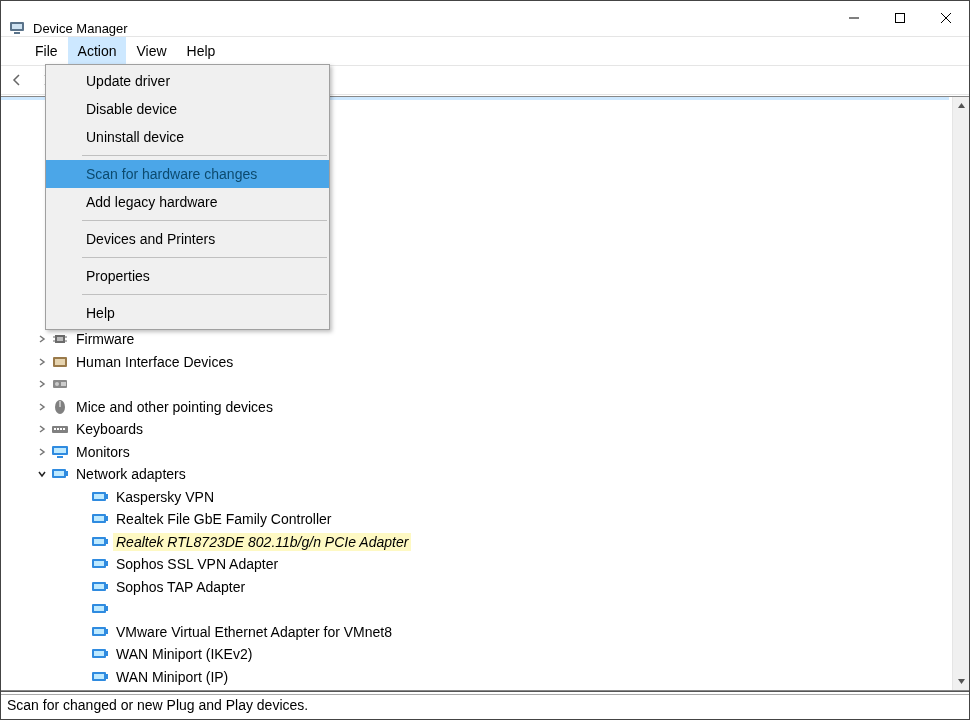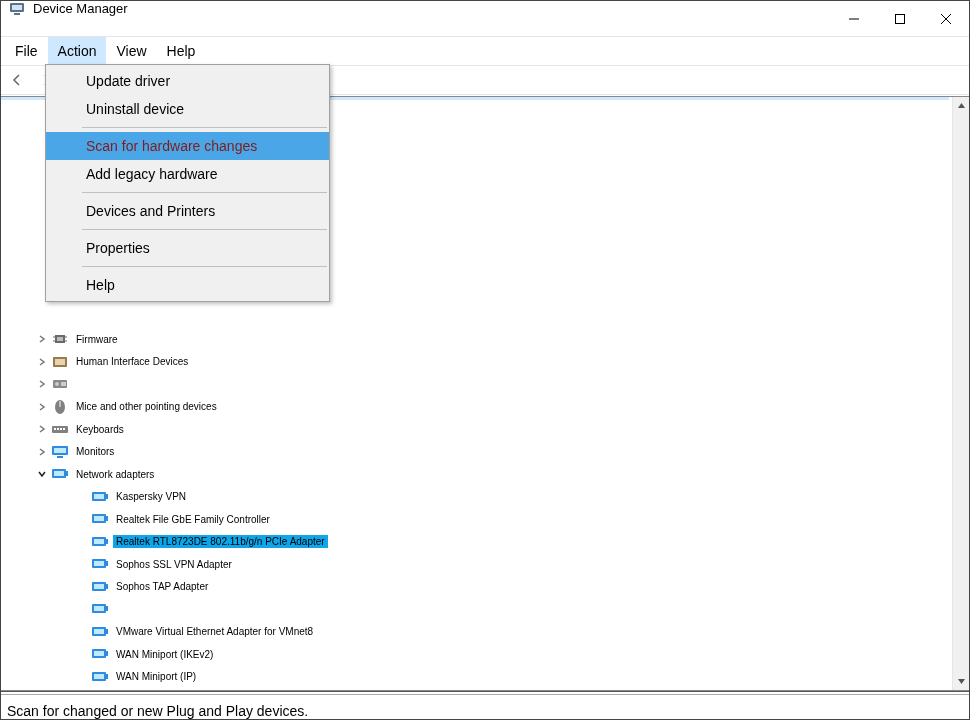--- a/index.html
+++ b/index.html
@@ -13,21 +13,21 @@
     height: 720px;
     overflow: hidden;
     position: relative;
     border: 1px solid #444;
   }
 
   
   .titlebar {
     height: 36px;
     display: flex;
-    align-items: flex-start;
+    align-items: flex-end;
     padding-left: 8px;
     background: #fff;
     border-bottom: 1px solid #e5e5e5;
   }
   .titlebar .app-icon {
     width: 16px; height: 16px; margin-right: 8px;
     display: inline-flex; align-items: center; justify-content: center;
   }
   .titlebar .title { font-size: 13px; }
   .window-controls { margin-left: auto; display: flex; }
@@ -38,20 +38,21 @@
   .win-btn svg { stroke:#000; stroke-width:1; fill:none; }
 
   
   .menubar {
     height: 28px;
     display: flex;
     align-items: stretch;
     padding-left: 4px;
     background: #fff;
     font-size: 14px;
+    margin-left: 20px;
   }
   .menu-item {
     padding: 4px 10px 4px 10px;
     display:flex; align-items:center;
     cursor: default;
   }
   .menu-item.open { background:#cde8ff; }
 
   
   .toolbar {
@@ -104,27 +105,27 @@
     width:14px; height:14px; display:flex; align-items:center; justify-content:center;
     margin-right:2px;
   }
   .expander svg { fill:none; stroke:#555; stroke-width:1.5; }
   .expander.blank { visibility:hidden; }
 
   .dev-icon {
     width:18px; height:16px; display:flex; align-items:center; justify-content:center;
     margin-right:4px;
   }
-  .lbl { font-size:10px; padding:1px 3px;}
-  .row.sel .lbl { background:#0ea5e9; }
+  .lbl { font-size:14px; padding:1px 3px;}
+  .row.sel .lbl { background:#fef9c3;font-style:italic; }
 
   
   .statusbar {
     position:absolute; bottom:0; left:0; right:0; height:28px;
-    display:flex; align-items:flex-end; padding-left:6px;
+    display:flex; align-items:center; padding-left:6px;
     font-size:14px;
     background:#fff;
   }
   .statusbar::before{
     content:""; position:absolute; left:0; right:0; top:0; height:2px;
     border-top:1px solid #555; border-bottom:1px solid #aaa;
   }
 
   
   .dropdown {
@@ -138,21 +139,21 @@
     padding:2px 0;
   }
   .dd-item {
     height:28px;
     display:flex; align-items:center;
     padding-left:40px; padding-right:22px;
     font-size:14px;
     position:relative;
     cursor:default;
   }
-  .dd-item.hl { background:#4ba6e8; color:#7f1d1d; }
+  .dd-item.hl { background:#4ba6e8; color:#0c4a6e; }
   .dd-sep {
     height:1px; background:#c0c0c0; margin:4px 2px 4px 36px;
   }
 </style>
 </head>
 <body>
 
 <div class="titlebar">
   <span class="app-icon">
     <svg width="16" height="16" viewBox="0 0 16 16">
@@ -431,20 +432,23 @@
 
 <div class="statusbar">
   <span>Scan for changed or new Plug and Play devices.</span>
 </div>
 
 <div class="dropdown" id="dropdown">
     <div class="dd-item">
       <span>Update driver</span>
     </div>
     <div class="dd-item">
+      <span>Disable device</span>
+    </div>
+    <div class="dd-item">
       <span>Uninstall device</span>
     </div>
     <div class="dd-sep"></div>
     <div class="dd-item hl">
       <span>Scan for hardware changes</span>
     </div>
     <div class="dd-item">
       <span>Add legacy hardware</span>
     </div>
     <div class="dd-sep"></div>

